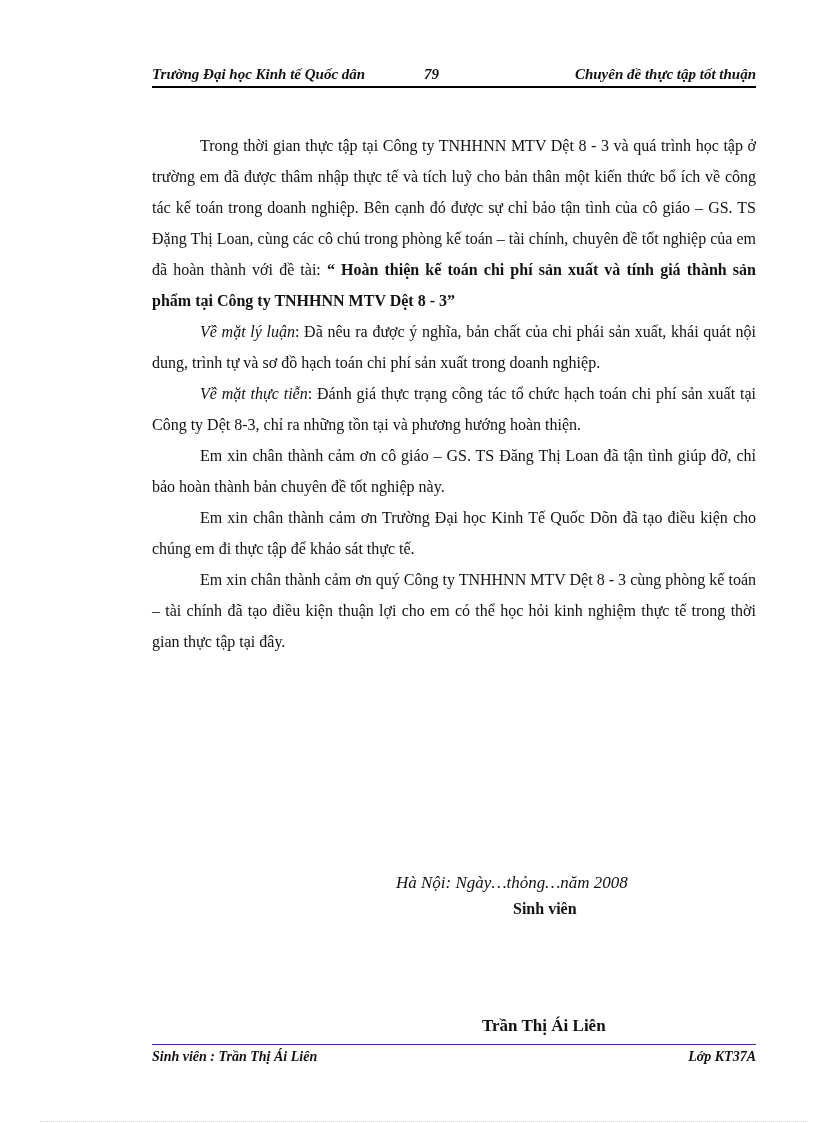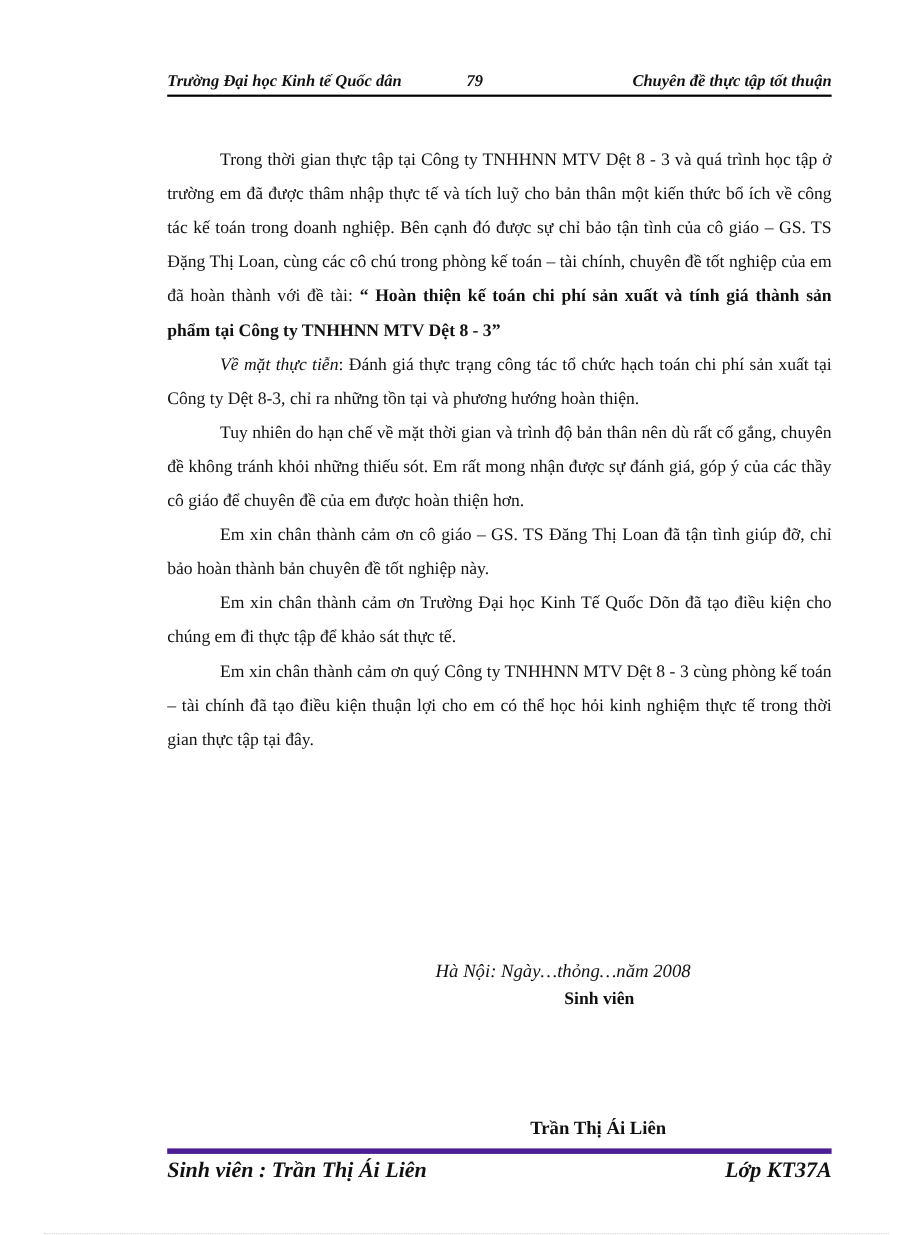--- a/index.html
+++ b/index.html
@@ -76,24 +76,24 @@
       font-size: 17px;
       font-weight: bold;
       margin-top: 28px;
     }
     .footer {
       position: absolute;
       left: 136px;
       top: 1044px;
       width: 604px;
       height: 24px;
-      border-top: 5px solid #4c1d95;
+      border-top: 1px solid #4c1d95;
       font-style: italic;
       font-weight: bold;
-      font-size: 20px;
+      font-size: 14px;
     }
     .footer span { position: absolute; top: 4px; white-space: nowrap; }
     .footer .f-left { left: 0; }
     .footer .f-right { right: 0; }
 
     .page-edge {
       position: absolute;
       left: 24px;
       top: 1121px;
       width: 768px;
@@ -107,22 +107,22 @@
 <div class="page">
 
   <div class="header">
     <span class="h-left">Trường Đại học Kinh tế Quốc dân</span>
     <span class="h-page">79</span>
     <span class="h-right">Chuyên đề thực tập tốt thuận</span>
   </div>
 
   <div class="body-text">
     <p><span>Trong thời gian thực tập tại Công ty TNHHNN  MTV Dệt 8 - 3 và quá trình học tập ở trường em đã được thâm nhập thực tế và tích luỹ cho bản thân một kiến thức bổ ích về công tác kế toán trong doanh nghiệp.  Bên cạnh đó được sự chỉ bảo tận tình của cô giáo – GS. TS Đặng Thị Loan, cùng các cô chú trong phòng kế toán – tài chính, chuyên đề tốt nghiệp của em đã hoàn thành với đề tài: </span><span class="bold">“ Hoàn thiện kế toán chi phí sản xuất và tính giá thành sản phẩm tại Công ty TNHHNN  MTV Dệt 8 - 3”</span></p>
+    <p><span class="ital">Về mặt lý luận</span><span>: Đã nêu ra được ý nghĩa, bản chất của chi phái sản xuất, khái quát nội dung, trình tự và sơ đồ hạch toán chi phí sản xuất trong doanh nghiệp.</span></p>
     <p><span class="ital">Về mặt thực tiễn</span><span>: Đánh giá thực trạng công tác tổ chức hạch toán chi phí sản xuất tại Công ty Dệt 8-3, chỉ ra những tồn tại và phương hướng hoàn thiện.</span></p>
-    <p>Tuy nhiên do hạn chế về mặt thời gian và trình độ bản thân nên dù rất cố gắng, chuyên đề không tránh khỏi những thiếu sót. Em rất mong nhận được sự đánh giá, góp ý của các thầy cô giáo để chuyên đề của em được hoàn thiện hơn.</p>
     <p>Em xin chân thành cảm ơn cô giáo – GS. TS Đăng Thị Loan đã tận tình giúp đỡ, chỉ bảo hoàn thành bản chuyên đề tốt nghiệp này.</p>
     <p>Em xin chân thành cảm ơn Trường Đại học Kinh Tế Quốc Dõn đã tạo điều kiện cho chúng em đi thực tập để khảo sát thực tế.</p>
     <p>Em xin chân thành cảm ơn quý Công ty TNHHNN  MTV  Dệt 8 - 3 cùng phòng kế toán – tài chính đã tạo điều kiện thuận lợi cho em có thể học hỏi kinh nghiệm thực tế trong thời gian thực tập tại đây.</p>
   </div>
 
   <div class="signoff">Hà Nội: Ngày…thỏng…năm 2008</div>
   <div class="sv-label">Sinh viên</div>
   <div class="signer">Trần Thị Ái Liên</div>
 
   <div class="footer">

